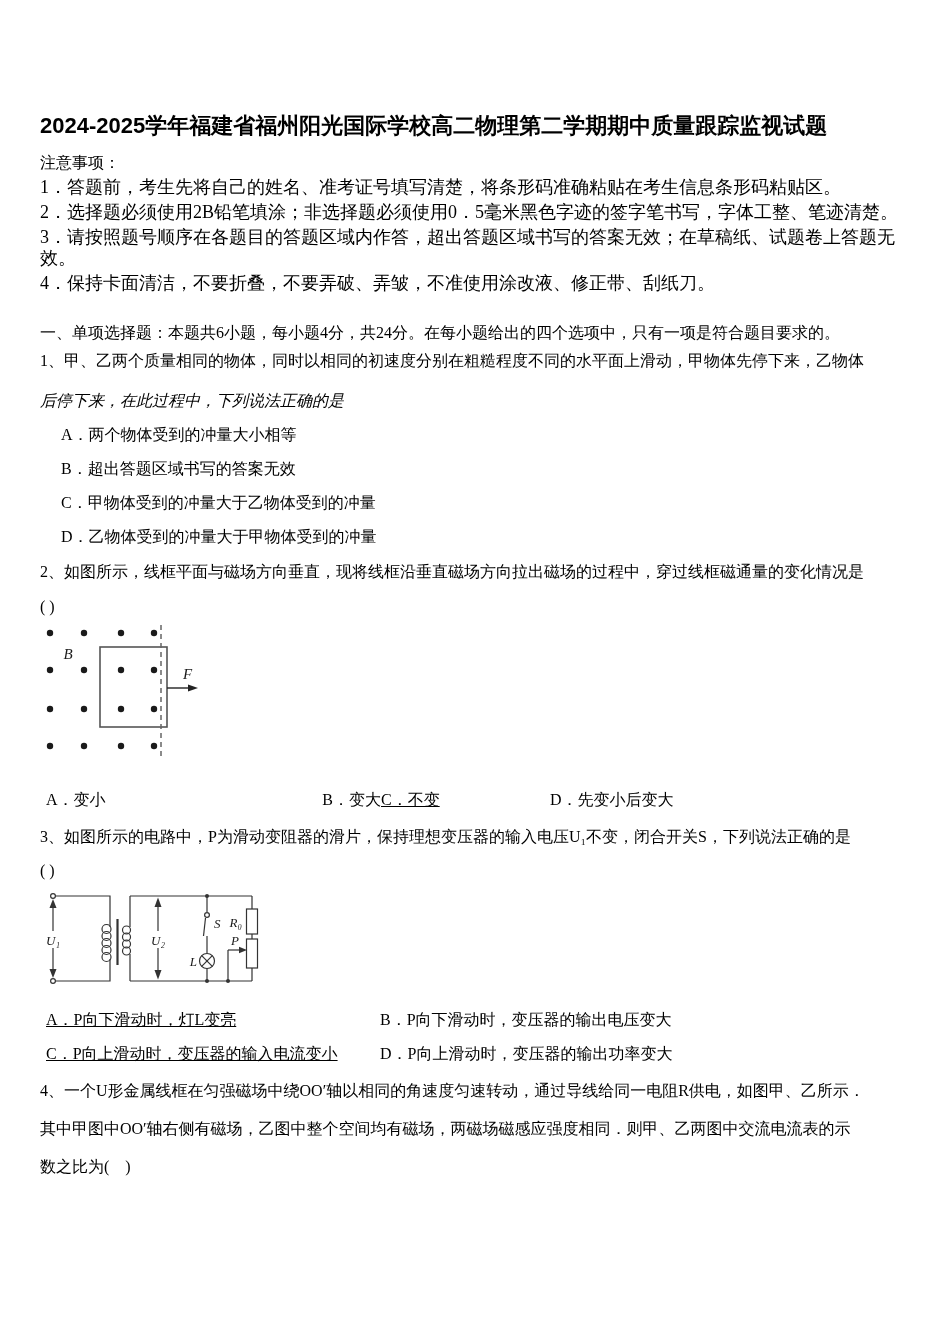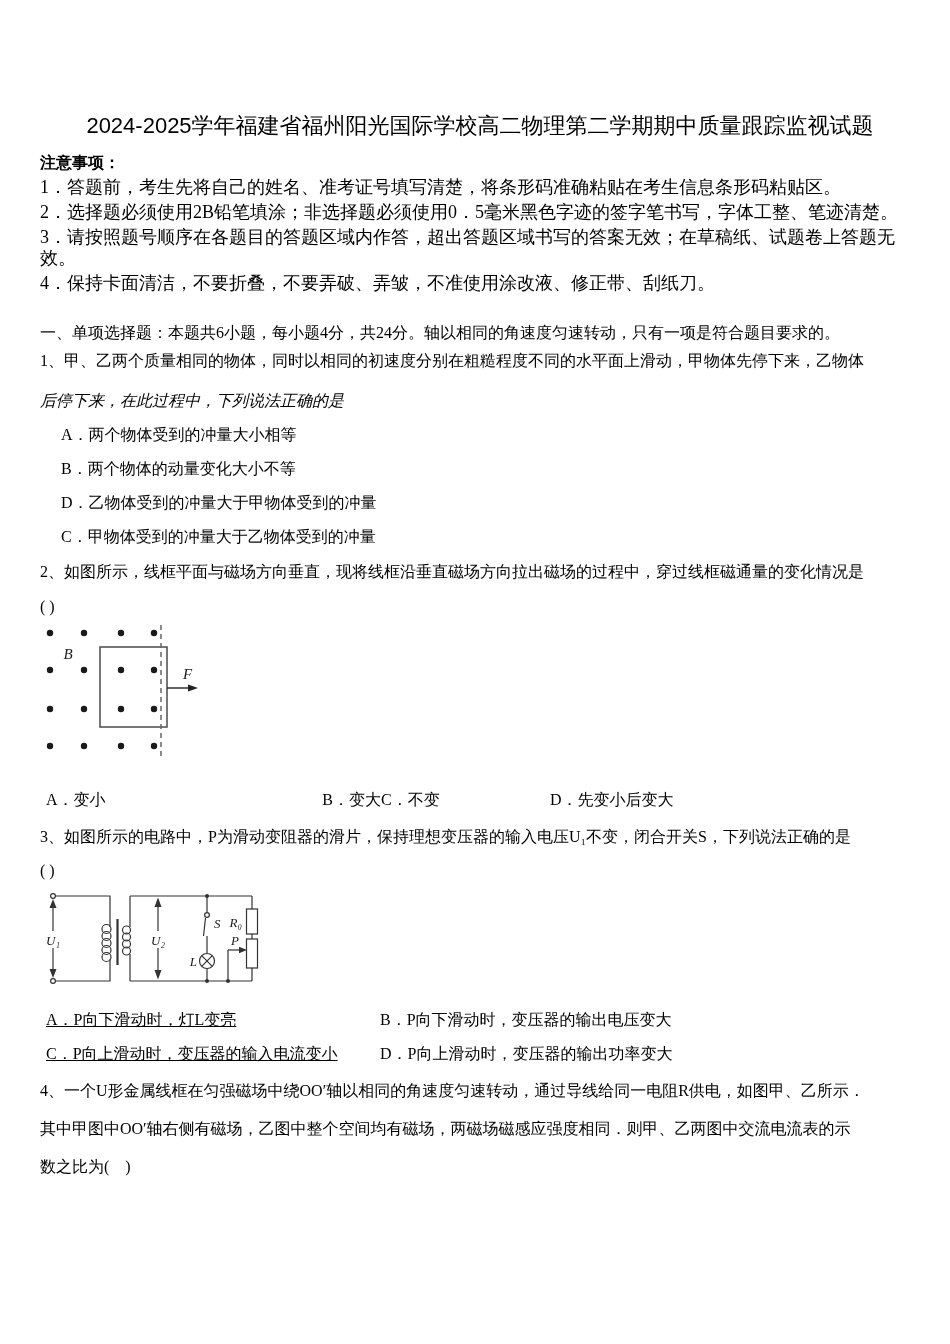--- a/index.html
+++ b/index.html
@@ -5,34 +5,34 @@
   html,body { margin:0; padding:0; background:#fff; }
   .page {
     position:relative; width:950px; height:1344px; box-sizing:border-box;
     background:#ffffff; color:#000;
     font-family:"Liberation Serif","DejaVu Serif",serif;
     font-size:16px; padding:112px 30px 0 40px; overflow:hidden;
   }
   p { margin:0; line-height:21px; }
   .title {
     font-family:"Liberation Sans","DejaVu Sans",sans-serif;
-    font-weight:normal; font-size:22px; text-align:center;
+    font-weight:bold; font-size:22px; text-align:left;
     margin:0 0 12px 0; line-height:28px;
   }
-  .notice-heading { font-weight:bold; font-size:16px; }
+  .notice-heading { font-weight:normal; font-size:16px; }
   .notice-item { font-size:18px; margin-top:4px; }
   .section-heading { margin-top:28px; }
   .qline { margin-top:14px; }
   .qline-first { margin-top:7px; }
   .qline-gap { margin-top:19px;font-style:italic; }
   .option { margin-top:13px; padding-left:6px;margin-left:15px; }
   .opt-row { margin-top:14px; padding-left:6px; }
   .opt-row .o1 { display:inline-block; width:166px; }
   .opt-row .o2 { display:inline-block; width:169px;text-align:right; }
-  .opt-row .o3 { display:inline-block; width:169px; }
+  .opt-row .o3 { display:inline-block; width:169px;text-decoration:underline; }
   .opt-2col { margin-top:13px; padding-left:6px; }
   .opt-2col .c1 { display:inline-block; width:334px; vertical-align:top;text-decoration:underline; }
   .figure { margin-top:2px; }
   .fig-label {
     font-family:"Liberation Serif","DejaVu Serif",serif;
     font-style:italic; font-size:15px; fill:#1a1a1a;
   }
   .fig-label-s { font-family:"Liberation Serif","DejaVu Serif",serif;
     font-style:italic; font-size:13px; fill:#1a1a1a; }
   svg .wire { stroke:#333; stroke-width:1.2; fill:none; }
@@ -45,29 +45,29 @@
   <h1 class="title">2024-2025学年福建省福州阳光国际学校高二物理第二学期期中质量跟踪监视试题</h1>
 
   <div>
     <p class="notice-heading">注意事项：</p>
     <p class="notice-item">1．答题前，考生先将自己的姓名、准考证号填写清楚，将条形码准确粘贴在考生信息条形码粘贴区。</p>
     <p class="notice-item">2．选择题必须使用2B铅笔填涂；非选择题必须使用0．5毫米黑色字迹的签字笔书写，字体工整、笔迹清楚。</p>
     <p class="notice-item">3．请按照题号顺序在各题目的答题区域内作答，超出答题区域书写的答案无效；在草稿纸、试题卷上答题无效。</p>
     <p class="notice-item">4．保持卡面清洁，不要折叠，不要弄破、弄皱，不准使用涂改液、修正带、刮纸刀。</p>
   </div>
 
-  <p class="section-heading">一、单项选择题：本题共6小题，每小题4分，共24分。轴以相同的角速度匀速转动，只有一项是符合题目要求的。</p>
+  <p class="section-heading">一、单项选择题：本题共6小题，每小题4分，共24分。在每小题给出的四个选项中，只有一项是符合题目要求的。</p>
 
   <div>
     <p class="qline qline-first">1、甲、乙两个质量相同的物体，同时以相同的初速度分别在粗糙程度不同的水平面上滑动，甲物体先停下来，乙物体</p>
     <p class="qline-gap">后停下来，在此过程中，下列说法正确的是</p>
     <p class="option">A．两个物体受到的冲量大小相等</p>
-    <p class="option">B．两个物体的动量变化大小不等</p>
+    <p class="option">B．超出答题区域书写的答案无效</p>
+    <p class="option">C．甲物体受到的冲量大于乙物体受到的冲量</p>
     <p class="option">D．乙物体受到的冲量大于甲物体受到的冲量</p>
-    <p class="option">C．甲物体受到的冲量大于乙物体受到的冲量</p>
   </div>
 
   <div>
     <p class="qline">2、如图所示，线框平面与磁场方向垂直，现将线框沿垂直磁场方向拉出磁场的过程中，穿过线框磁通量的变化情况是</p>
     <p class="qline">( )</p>
 
     <svg class="figure" width="230" height="152" viewBox="0 0 230 152">
       <g fill="#1a1a1a">
         <circle cx="10" cy="14" r="3.2"></circle>
           <circle cx="44" cy="14" r="3.2"></circle>

